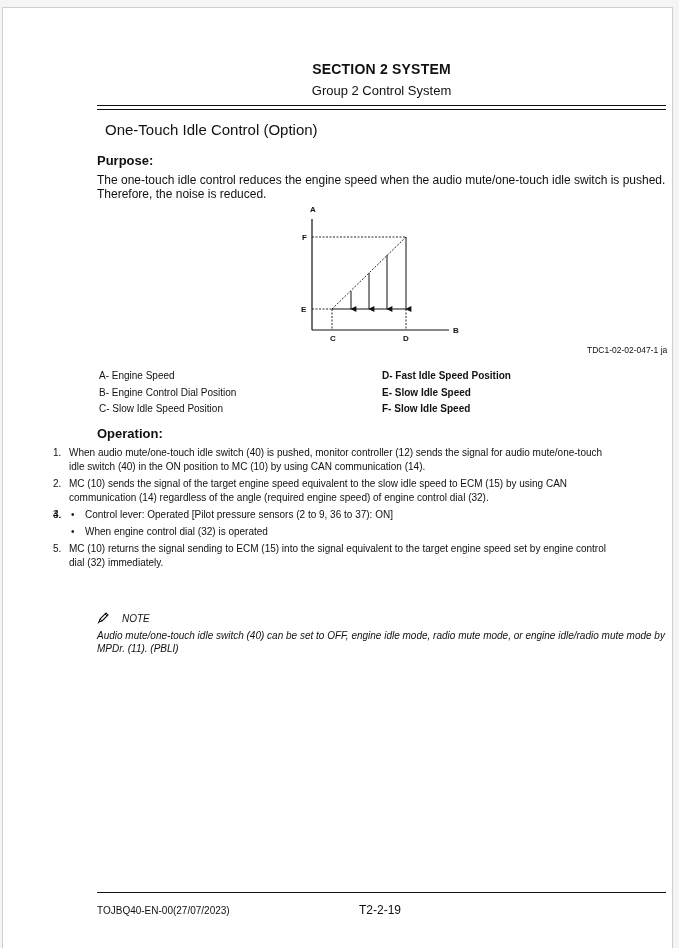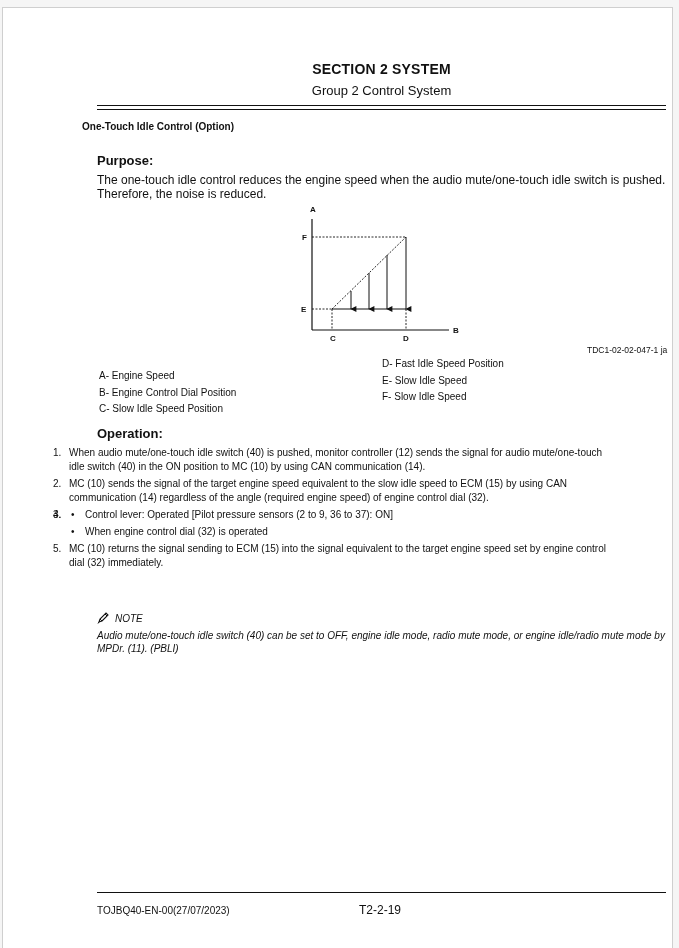--- a/index.html
+++ b/index.html
@@ -24,41 +24,41 @@
     font-weight: bold; font-size: 14px; letter-spacing: 0.2px;
   }
   .sec-sub {
     left: 0; width: 675px; top: 83px; text-align: center;
     font-size: 13px;
   }
   .dbl-rule {
     left: 53px; width: 569px; top: 105px; height: 3px;
     border-top: 1px solid #111; border-bottom: 1px solid #111;
   }
-  .h2 { left: 38px; top: 121px; font-size: 10px; font-weight: bold; }
+  .h2 { left: 61px; top: 121px; font-size: 15px; font-weight: normal; }
   .h3 { font-size: 13px; font-weight: bold; }
   .body-text { font-size: 12px; line-height: 14px; }
   .purpose-h { left: 53px; top: 153px; }
   .purpose-p { left: 53px; top: 173px; width: 570px; }
   .diagram { left: 250px; top: 203px; width: 170px; height: 140px; }
   .fig-caption { left: 543px; top: 345px; font-size: 8.5px; }
   .legend { left: 55px; top: 368px; font-size: 10px; line-height: 16.5px; }
-  .legend-r { left: 338px; top: 356px; font-size: 10px; line-height: 16.5px; }
+  .legend-r { left: 338px; top: 368px; font-size: 10px; line-height: 16.5px; font-weight: bold; }
   .op-h { left: 53px; top: 426px; }
   ol.ops {
     position: absolute; left: 53px; top: 446px; width: 565px;
     margin: 0; padding: 0; list-style: none;
     font-size: 10px; line-height: 14px;
   }
   ol.ops li.step { position: relative; padding-left: 16px; margin-bottom: 3px; }
   ol.ops li.step .num { position: absolute; left: 0; top: 0; }
   ul.bullets { list-style: none; margin: 2px 0 0 0; padding: 0; }
   ul.bullets li { position: relative; padding-left: 16px; margin-bottom: 3px; }
   ul.bullets li .dot { position: absolute; left: 2px; top: 0; }
-  .note-h { left: 53px; top: 611px; font-size: 10px; font-style: italic; display: flex; align-items: center; gap: 5px; }
+  .note-h { left: 53px; top: 611px; font-size: 10px; font-style: italic; display: flex; align-items: center; gap: 12px; }
   .note-p { left: 53px; top: 629px; width: 570px; font-size: 10px; line-height: 13px; font-style: italic; }
   .footer-rule { left: 53px; top: 892px; width: 569px; height: 0; border-top: 1px solid #111; }
   .footer-left { left: 53px; top: 905px; font-size: 10px; }
   .footer-page { left: 315px; top: 903px; font-size: 12px; }
   svg text { font-family: "Liberation Sans", sans-serif; font-size: 8px; font-weight: bold; fill: #111; }
 </style>
 </head>
 <body>
 
 <div class="page"></div>

